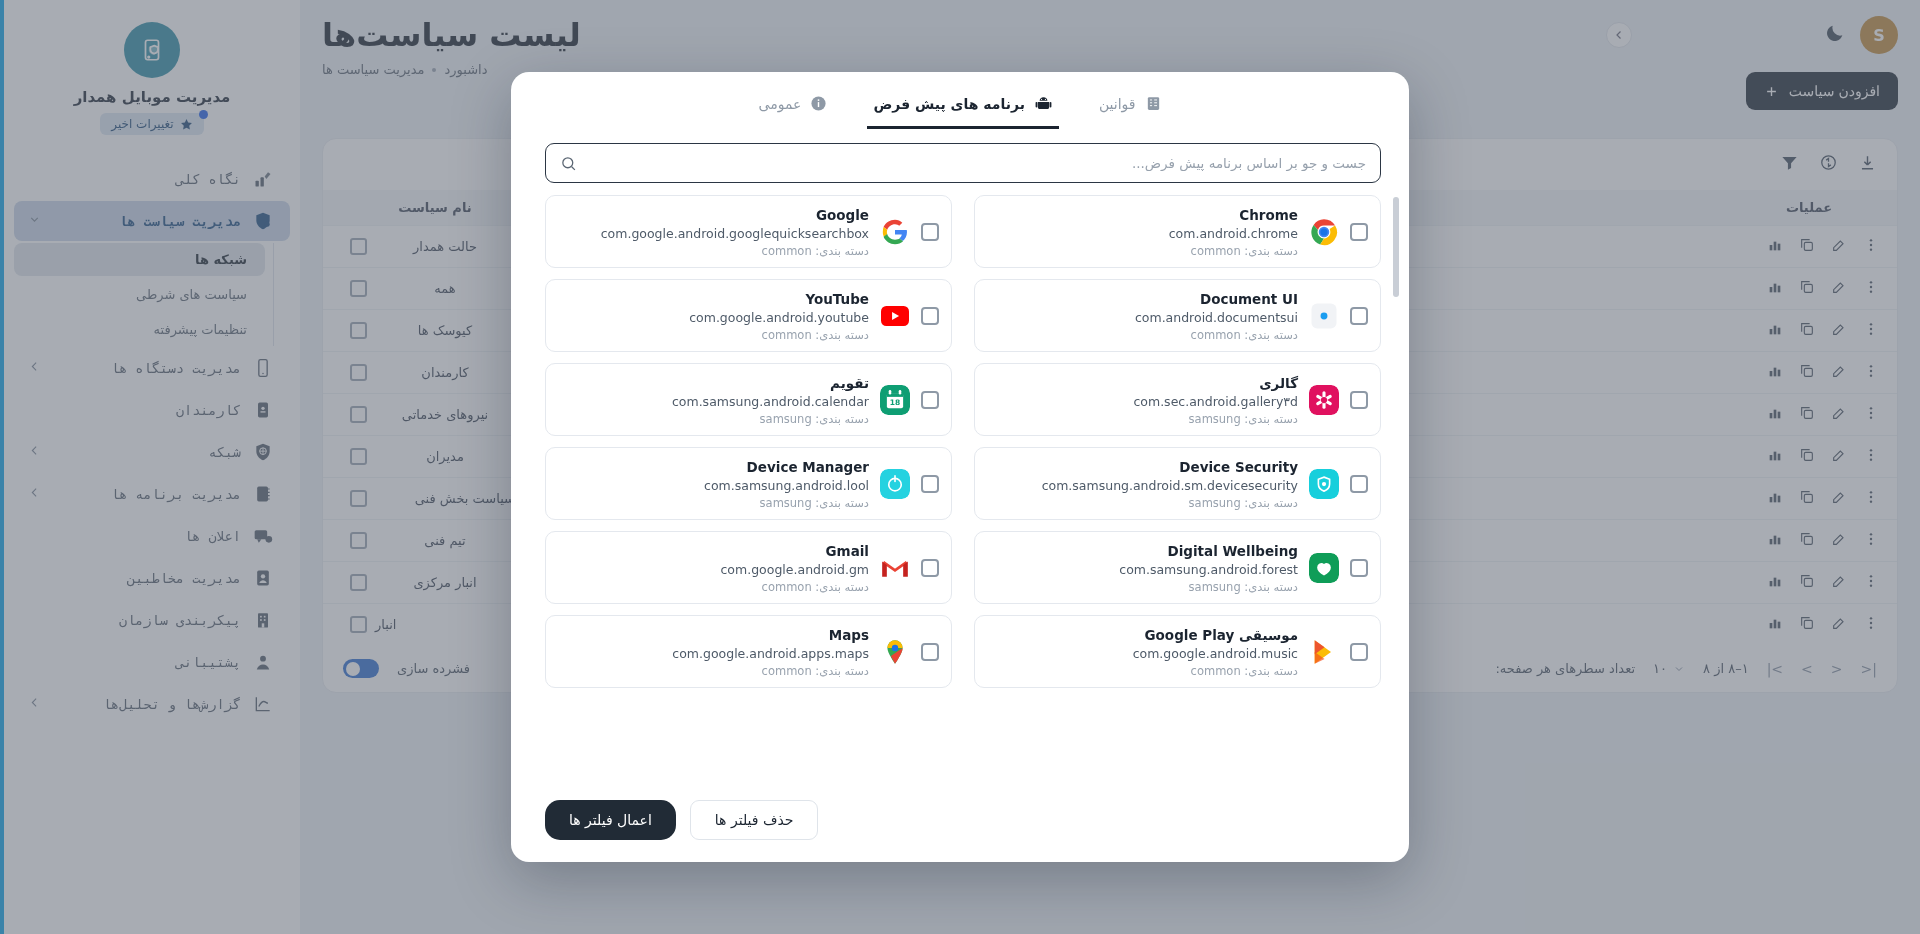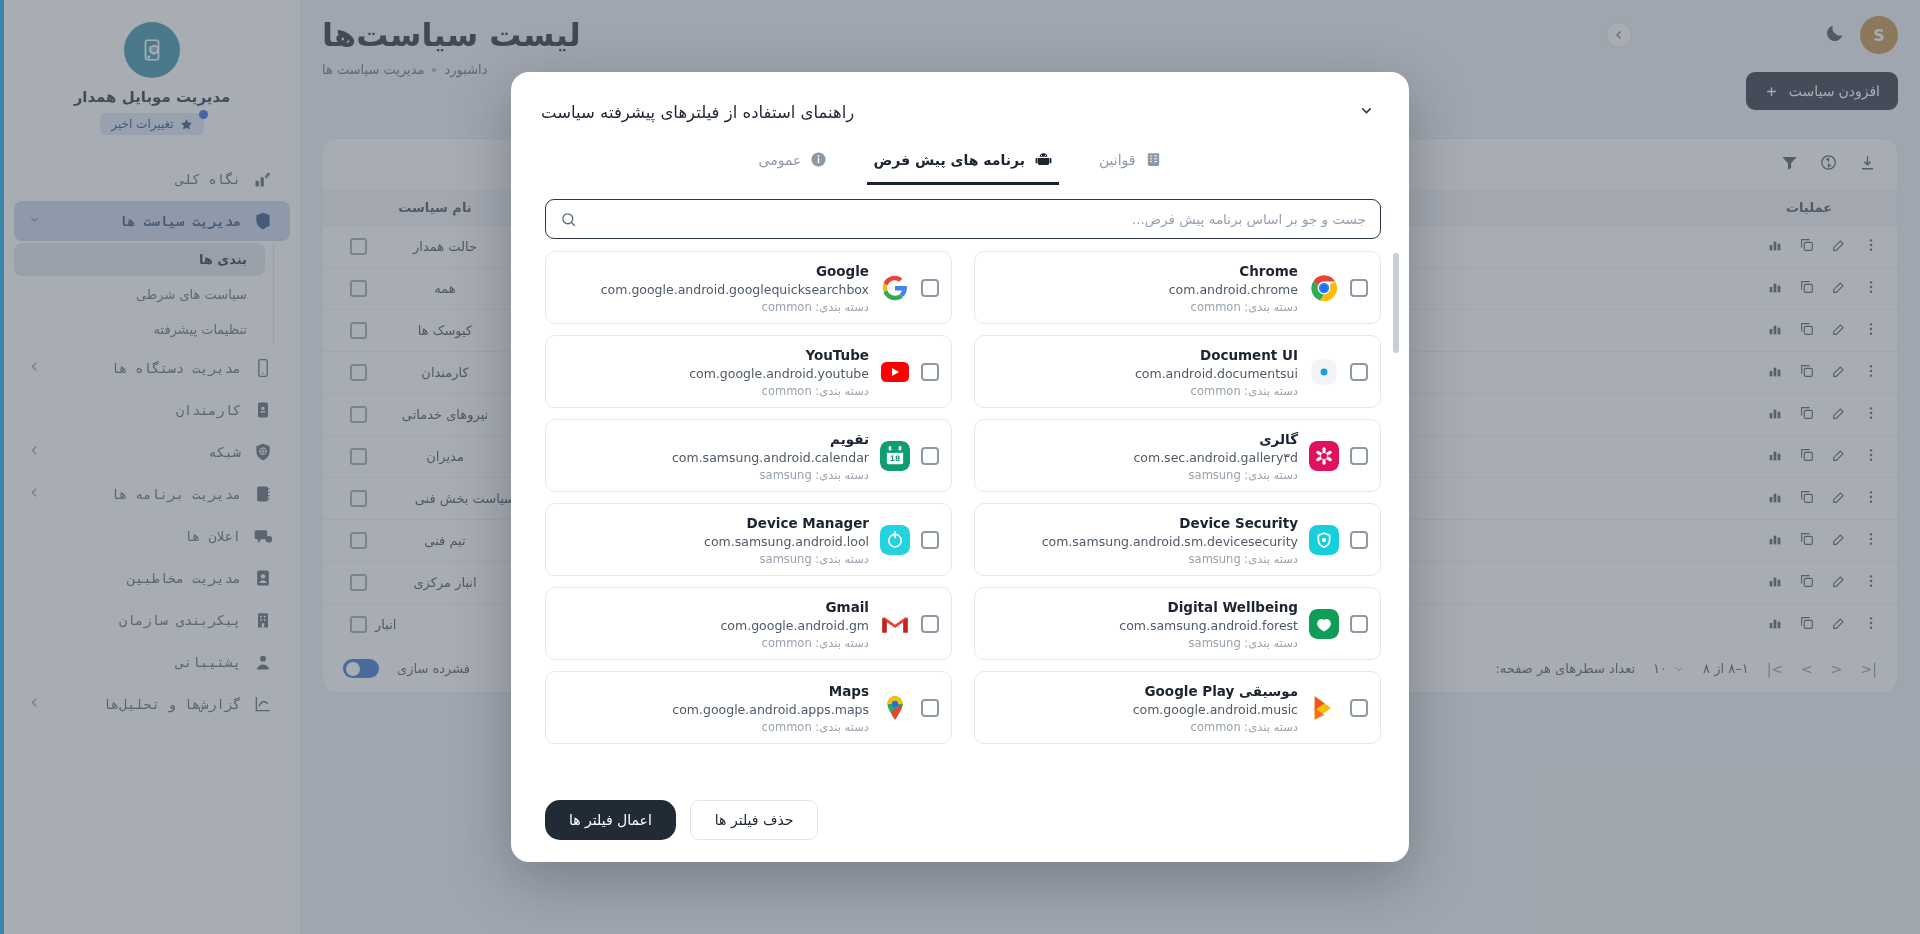--- a/index.html
+++ b/index.html
@@ -260,21 +260,21 @@
                 <path d="M12 2l8 3v6c0 5-3.5 9-8 11-4.5-2-8-6-8-11V5z"></path>
                 <circle cx="17" cy="16" r="3" fill="#1d4e82"></circle>
               </svg>
             </span>
             <span class="lbl">مدیریت سیاست ها</span>
             <span class="chev"><svg width="13" height="13" viewBox="0 0 24 24" fill="none" stroke="currentColor" stroke-width="2">
                 <path d="M6 9l6 6 6-6"></path>
               </svg></span>
           </div>
           <div class="sb-sub">
-            <div class="sb-subitem active">بندی ها</div>
+            <div class="sb-subitem active">شبکه ها</div>
             <div class="sb-subitem">سیاست های شرطی</div>
             <div class="sb-subitem">تنظیمات پیشرفته</div>
           </div>
           <div class="sb-item">
             <span class="ico">
               <svg width="20" height="20" viewBox="0 0 24 24" fill="#55606e">
                 <rect x="7" y="2" width="10" height="20" rx="2" fill="none" stroke="#55606e" stroke-width="1.6"></rect>
                 <circle cx="12" cy="18.5" r=".9"></circle>
               </svg>
             </span>
@@ -713,28 +713,20 @@
           <span>فشرده سازی</span>
           <span class="toggle-pill"></span>
         </div>
       </div>
     </main>
   </div>
 
   <div class="dimmer"></div>
 
   <section class="modal">
-    <div class="modal-head">
-      <button class="chev-btn">
-        <svg width="17" height="17" viewBox="0 0 24 24" fill="none" stroke="#2b3644" stroke-width="2">
-            <path d="M6 9l6 6 6-6"></path>
-          </svg>
-      </button>
-      <div class="modal-title">راهنمای استفاده از فیلترهای پیشرفته سیاست</div>
-    </div>
 
     <div class="tabs" id="modal-tabs">
         <div class="tab">
           <span class="ticon">
             <svg width="17" height="17" viewBox="0 0 24 24" fill="#8e99a6">
               <rect x="4" y="3" width="16" height="18" rx="2"></rect>
               <path d="M7 7h3M7 11h3M7 15h3M13 7h4M13 11h4M13 15h4" stroke="#fff" stroke-width="1.3"></path>
             </svg>
           </span>
           <span>قوانین</span>

